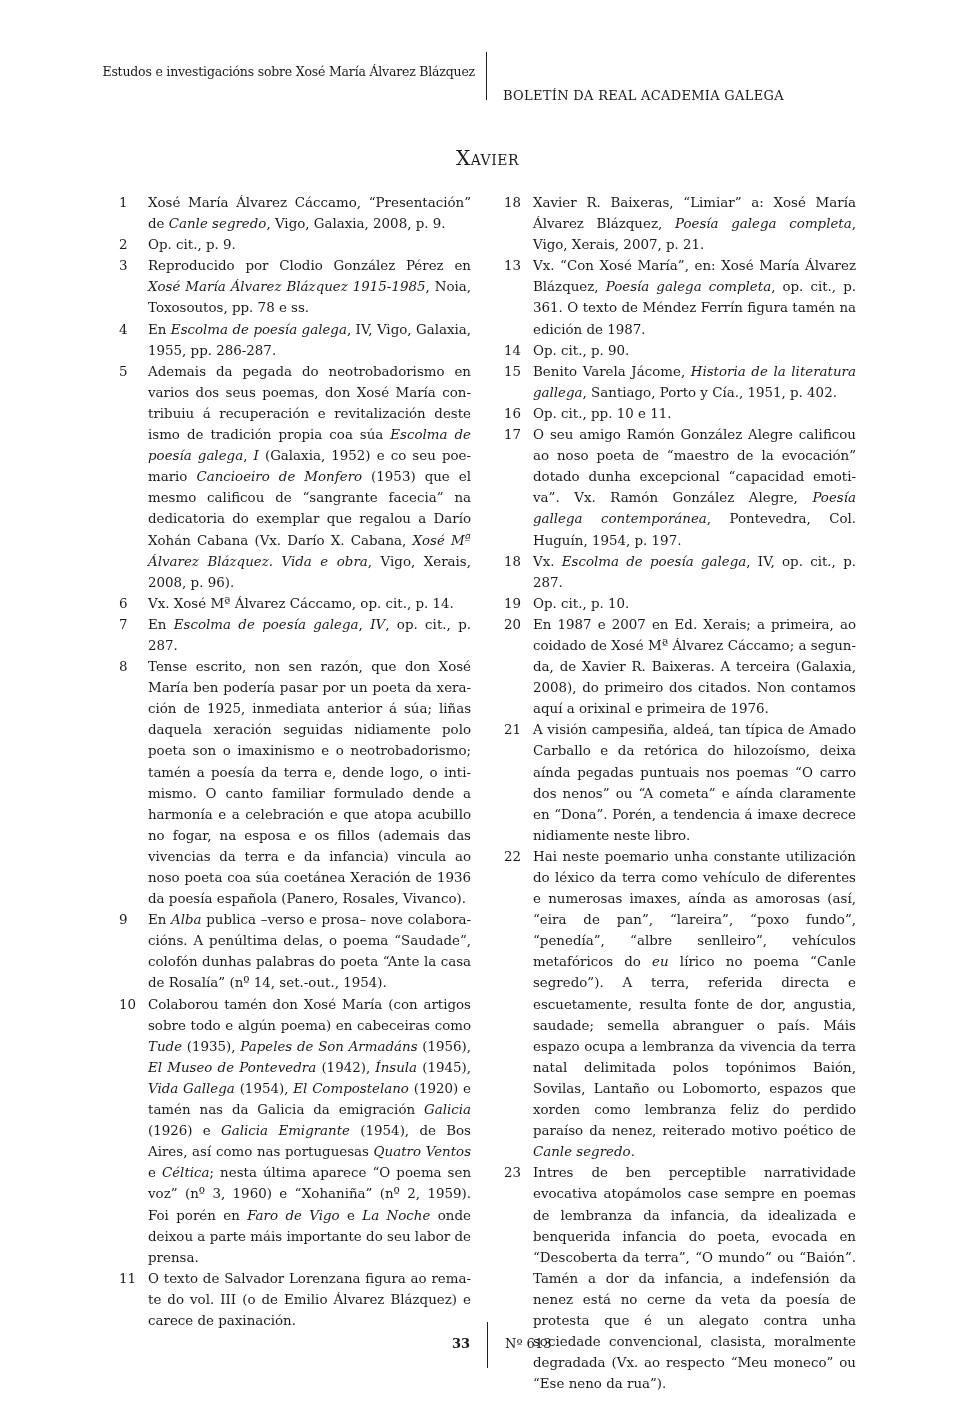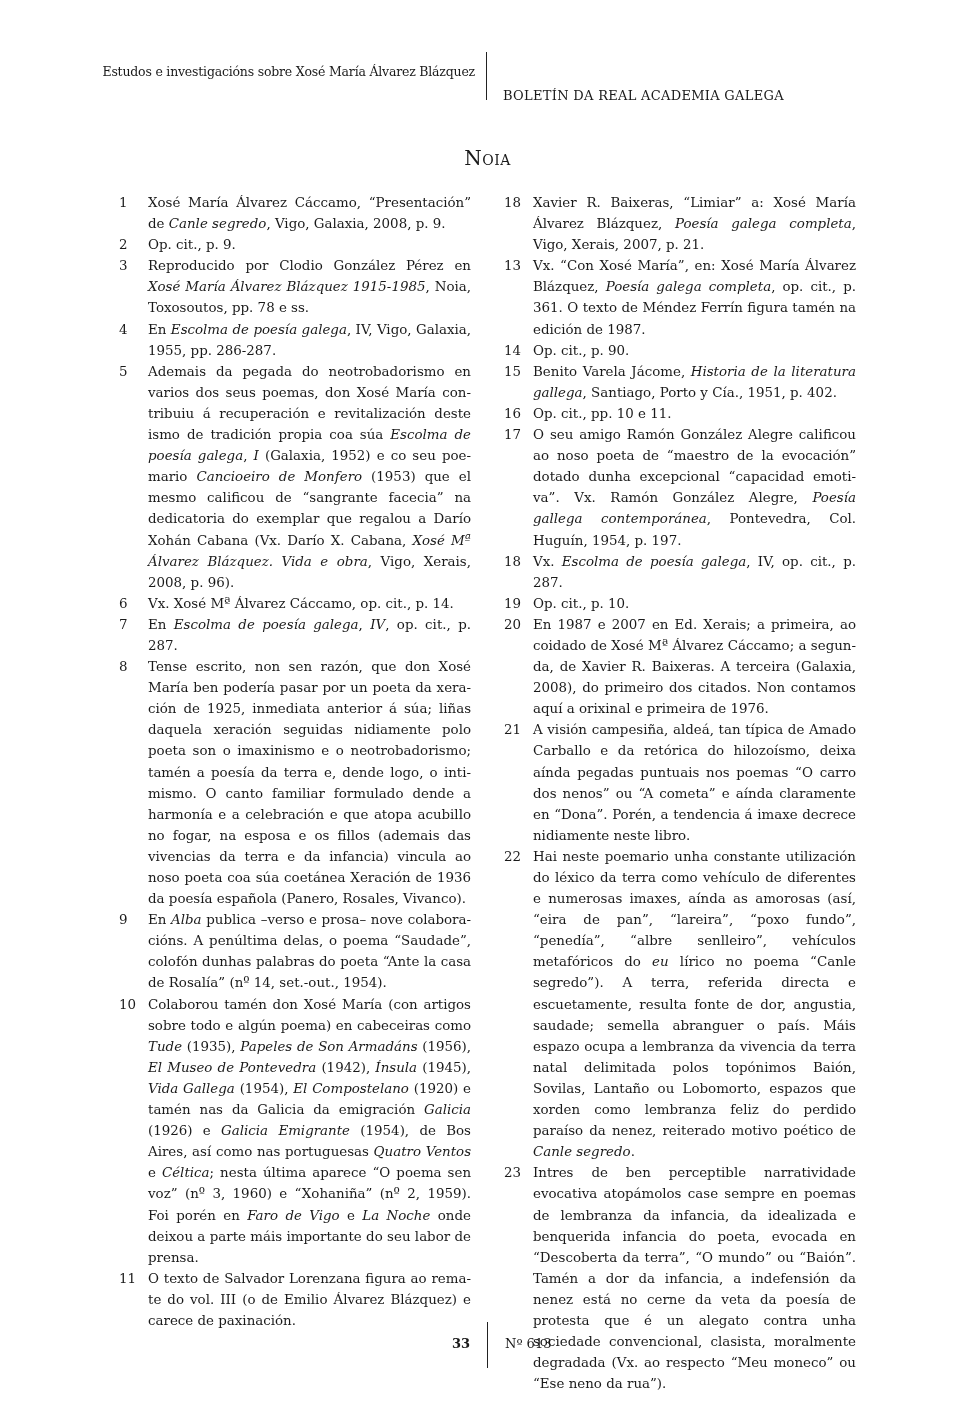--- a/index.html
+++ b/index.html
@@ -25,21 +25,21 @@
 </style>
 </head>
 <body>
 
 <div class="header">
   <div class="header-left">Estudos e investigacións sobre Xosé María Álvarez Blázquez</div>
   <div class="header-divider"></div>
   <div class="header-right">BOLETÍN DA REAL ACADEMIA GALEGA</div>
 </div>
 
-<div class="title">Noia</div>
+<div class="title">Xavier</div>
 
 <div class="col col-left" id="col-left">
     <div class="note">
       <span class="num">1</span>
       <span class="txt">Xosé María Álvarez Cáccamo, “Presentación” de <i>Canle segredo</i>, Vigo, Galaxia, 2008, p. 9.</span>
     </div>
     <div class="note">
       <span class="num">2</span>
       <span class="txt">Op. cit., p. 9.</span>
     </div>

